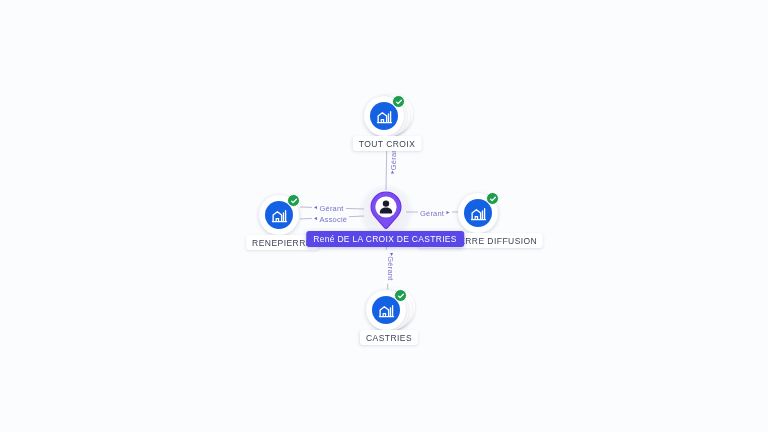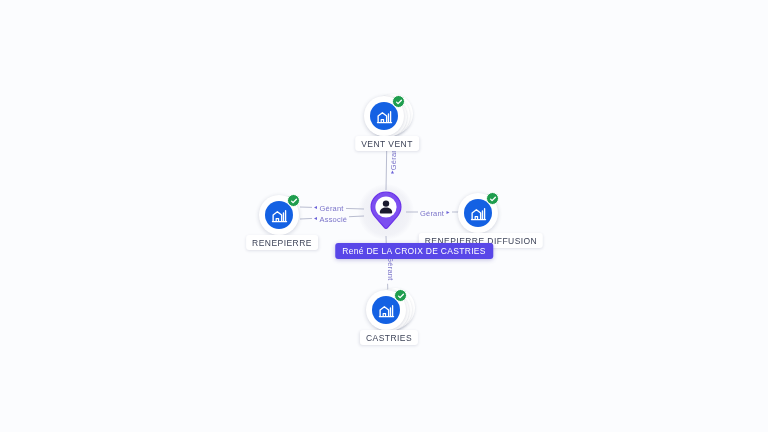--- a/index.html
+++ b/index.html
@@ -206,21 +206,21 @@
             <path d="M2 20.6h20" stroke="#ffffff" stroke-width="1.7" stroke-linecap="round"></path>
           </svg>
         </div>
         <div class="verified-badge">
           <svg width="8" height="8" viewBox="0 0 12 12" fill="none">
             <path d="M2.4 6.2l2.2 2.2 5-5.1" stroke="#ffffff" stroke-width="2" stroke-linecap="round" stroke-linejoin="round"></path>
           </svg>
         </div>
       </div>
     </div>
-    <div class="node-caption" style="left:0px; top:20px;">VENT VENT</div>
+    <div class="node-caption" style="left:0px; top:20px;">TOUT CROIX</div>
   </div>
 
   <div class="node" style="left:282px; top:215px;">
     <div class="company-visual">
       <div class="company-disc">
         <div class="company-inner">
           <svg width="17" height="17" viewBox="0 0 24 24" fill="none">
             <path d="M3 20V11.2L9 6.6l6 4.6V20" stroke="#ffffff" stroke-width="1.9" stroke-linejoin="round" stroke-linecap="round"></path>
             <path d="M7.3 20v-3.6h3.4V20" stroke="#ffffff" stroke-width="1.7" stroke-linejoin="round" stroke-linecap="round"></path>
             <path d="M17.6 20V8.4M20.6 20V5.2" stroke="#ffffff" stroke-width="1.9" stroke-linecap="round"></path>
@@ -288,16 +288,16 @@
       <svg width="38" height="46" viewBox="0 0 38 46" fill="none">
         <path d="M19 2.2c-8.2 0-14.9 6.6-14.9 14.7 0 3.9 1.6 7.1 4.3 10.2l9.1 10.6c.8 1 2.2 1 3 0l9.1-10.6c2.7-3.1 4.3-6.3 4.3-10.2C33.9 8.8 27.2 2.2 19 2.2z" fill="#7c4ef0"></path>
         <path d="M19 2.2c-8.2 0-14.9 6.6-14.9 14.7 0 3.9 1.6 7.1 4.3 10.2l9.1 10.6c.8 1 2.2 1 3 0l9.1-10.6c2.7-3.1 4.3-6.3 4.3-10.2C33.9 8.8 27.2 2.2 19 2.2z" fill="none" stroke="#6b32ea" stroke-width="1.2"></path>
         <circle cx="19" cy="17" r="10.6" fill="#ffffff"></circle>
         <g fill="#1a1a2e">
           <circle cx="19" cy="13.6" r="3.2"></circle>
           <path d="M12.8 22.6c0-3.2 2.8-5 6.2-5s6.2 1.8 6.2 5c0 .5-.4.9-.9.9H13.7c-.5 0-.9-.4-.9-.9z"></path>
         </g>
       </svg>
     </div>
-    <div class="person-caption" style="left:-1px; top:31px;margin-left:29px;">René DE LA CROIX DE CASTRIES</div>
+    <div class="person-caption" style="left:-1px; top:19px;">René DE LA CROIX DE CASTRIES</div>
   </div>
 
 </div>
 
 </body></html>

